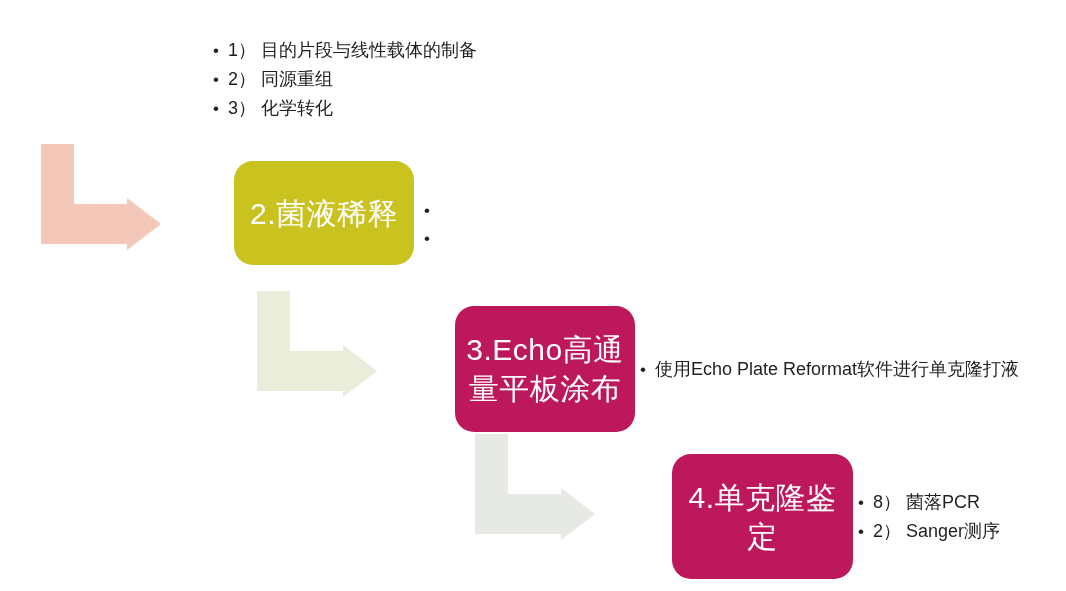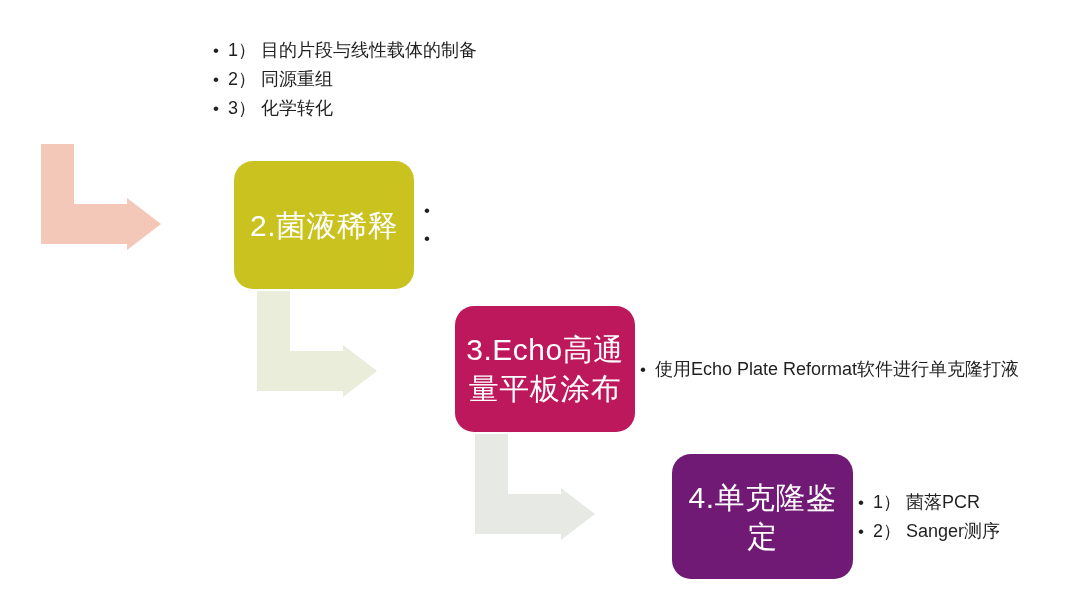--- a/index.html
+++ b/index.html
@@ -81,21 +81,21 @@
     <div class="bullet-line">
       <span class="bullet-marker">•</span>
       <span class="bullet-text">2） 同源重组</span>
     </div>
     <div class="bullet-line">
       <span class="bullet-marker">•</span>
       <span class="bullet-text">3） 化学转化</span>
     </div>
   </div>
 
-  <div class="step-box" style="left: 234px; top: 161px; width: 180px; height: 128px; background-color: rgb(201, 194, 31);">
+  <div class="step-box" style="left: 234px; top: 161px; width: 180px; height: 104px; background-color: rgb(201, 194, 31);">
     <div class="step-title" style="color: rgb(255, 255, 255);">2.菌液稀释</div>
   </div>
   <div class="bullet-group" style="left:424px; top:161px; height:128px;">
     <div class="bullet-line">
       <span class="bullet-marker">•</span>
     </div>
     <div class="bullet-line">
       <span class="bullet-marker">•</span>
     </div>
   </div>
@@ -104,28 +104,28 @@
     <div class="step-title" style="color: rgb(255, 255, 255);">3.Echo高通
 量平板涂布</div>
   </div>
   <div class="bullet-group" style="left:640px; top:306px; height:126px;">
     <div class="bullet-line">
       <span class="bullet-marker">•</span>
       <span class="bullet-text">使用Echo Plate Reformat软件进行单克隆打液</span>
     </div>
   </div>
 
-  <div class="step-box" style="left: 672px; top: 454px; width: 181px; height: 125px; background-color: #701a75;">
+  <div class="step-box" style="left: 672px; top: 454px; width: 181px; height: 125px; background-color: #be185d;">
     <div class="step-title" style="color: rgb(255, 255, 255);">4.单克隆鉴
 定</div>
   </div>
   <div class="bullet-group" style="left:858px; top:454px; height:125px;">
     <div class="bullet-line">
       <span class="bullet-marker">•</span>
-      <span class="bullet-text">1） 菌落PCR</span>
+      <span class="bullet-text">8） 菌落PCR</span>
     </div>
     <div class="bullet-line">
       <span class="bullet-marker">•</span>
       <span class="bullet-text">2） Sanger测序</span>
     </div>
   </div>
 
 </div>
 
 </body></html>

